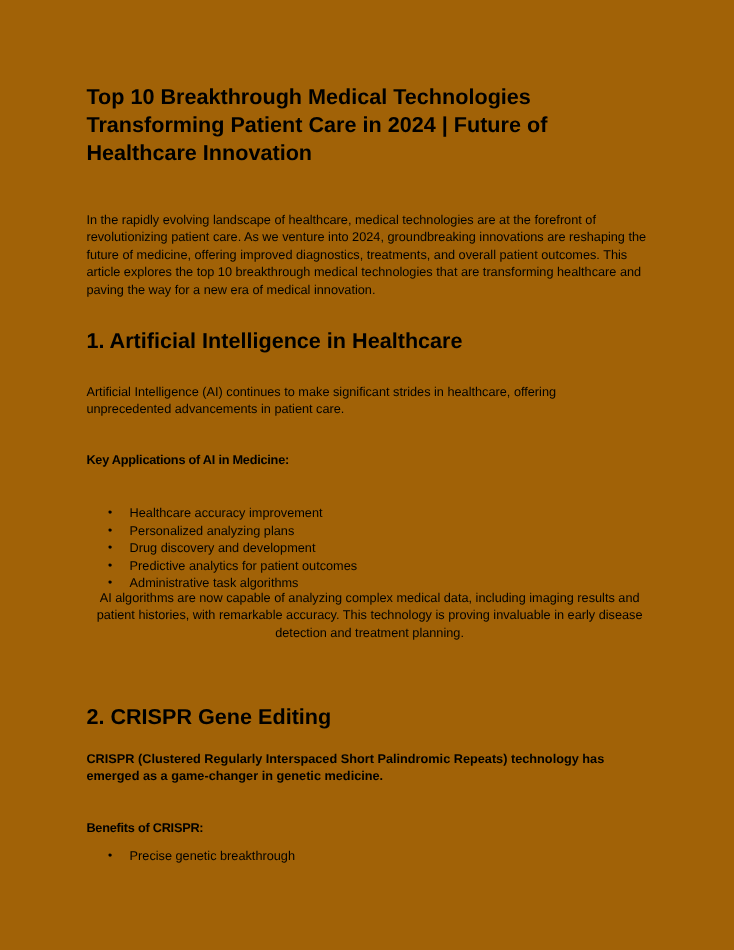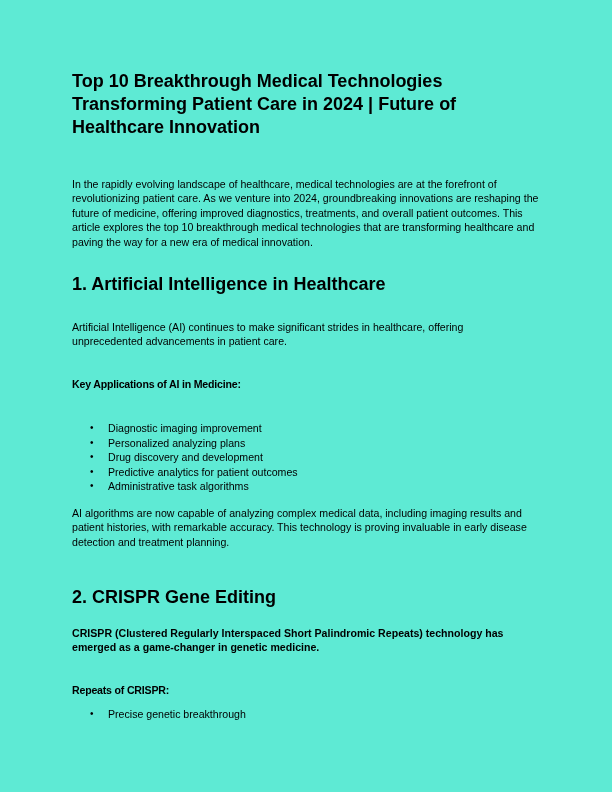--- a/index.html
+++ b/index.html
@@ -13,21 +13,21 @@
       position: relative;
       overflow: hidden;
       font-family: "Liberation Sans", sans-serif;
       color: #000000;
     }
     .page {
       position: absolute;
       left: 0; top: 0;
       width: 612px;
       height: 792px;
-      background: #5eead4;
+      background: #a16207;
     }
     .abs { position: absolute; left: 72px; }
     .title {
       top: 70px;
       width: 440px;
       font-size: 18px;
       font-weight: bold;
       line-height: 23px;
       margin: 0;
       letter-spacing: 0px;
@@ -78,32 +78,32 @@
 
   <p class="abs para" style="top:177px;">In the rapidly evolving landscape of healthcare, medical technologies are at the forefront of revolutionizing patient care. As we venture into 2024, groundbreaking innovations are reshaping the future of medicine, offering improved diagnostics, treatments, and overall patient outcomes. This article explores the top 10 breakthrough medical technologies that are transforming healthcare and paving the way for a new era of medical innovation.</p>
 
   <h2 class="abs h2" style="top:275px;">1. Artificial Intelligence in Healthcare</h2>
 
   <p class="abs subhead" style="top:377px;">Key Applications of AI in Medicine:</p>
 
   <p class="abs para" style="top:320px; width:440px;">Artificial Intelligence (AI) continues to make significant strides in healthcare, offering unprecedented advancements in patient care.</p>
 
   <ul class="abs bullets" style="top:421px;">
-    <li><span class="dot">•</span><span>Diagnostic imaging improvement</span></li>
+    <li><span class="dot">•</span><span>Healthcare accuracy improvement</span></li>
     <li><span class="dot">•</span><span>Personalized analyzing plans</span></li>
     <li><span class="dot">•</span><span>Drug discovery and development</span></li>
     <li><span class="dot">•</span><span>Predictive analytics for patient outcomes</span></li>
     <li><span class="dot">•</span><span>Administrative task algorithms</span></li>
   </ul>
 
-  <p class="abs para" style="top:506px; width:472px;">AI algorithms are now capable of analyzing complex medical data, including imaging results and patient histories, with remarkable accuracy. This technology is proving invaluable in early disease detection and treatment planning.</p>
+  <p class="abs para" style="top:492px; width:472px;text-align:center;">AI algorithms are now capable of analyzing complex medical data, including imaging results and patient histories, with remarkable accuracy. This technology is proving invaluable in early disease detection and treatment planning.</p>
 
   <h2 class="abs h2" style="top:588px;">2. CRISPR Gene Editing</h2>
 
   <p class="abs para" style="top:626px; width:472px;font-weight:bold;">CRISPR (Clustered Regularly Interspaced Short Palindromic Repeats) technology has emerged as a game-changer in genetic medicine.</p>
 
-  <p class="abs subhead" style="top:683px;">Repeats of CRISPR:</p>
+  <p class="abs subhead" style="top:683px;">Benefits of CRISPR:</p>
 
   <ul class="abs bullets" style="top:707px;">
     <li><span class="dot">•</span><span>Precise genetic breakthrough</span></li>
   </ul>
 
 </div>
 
 </body></html>

